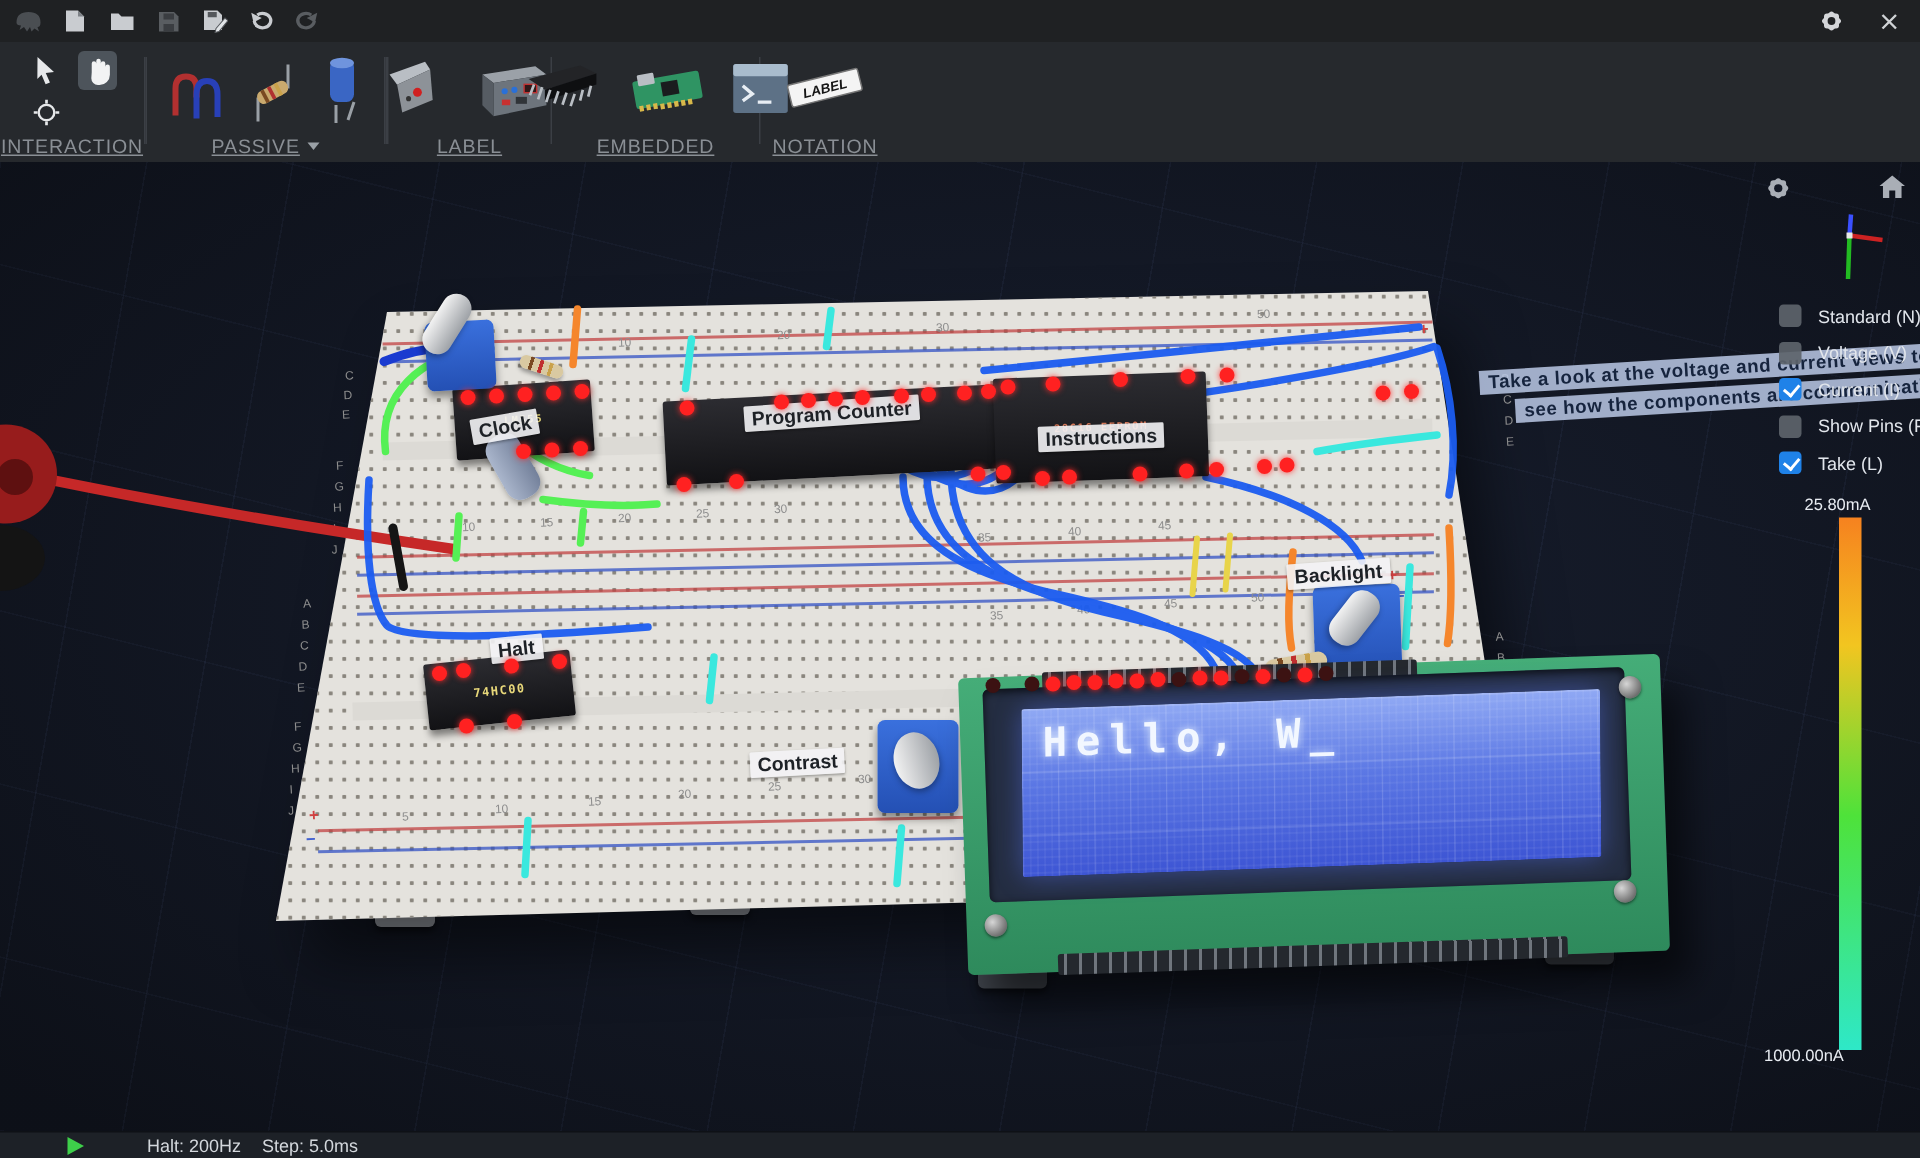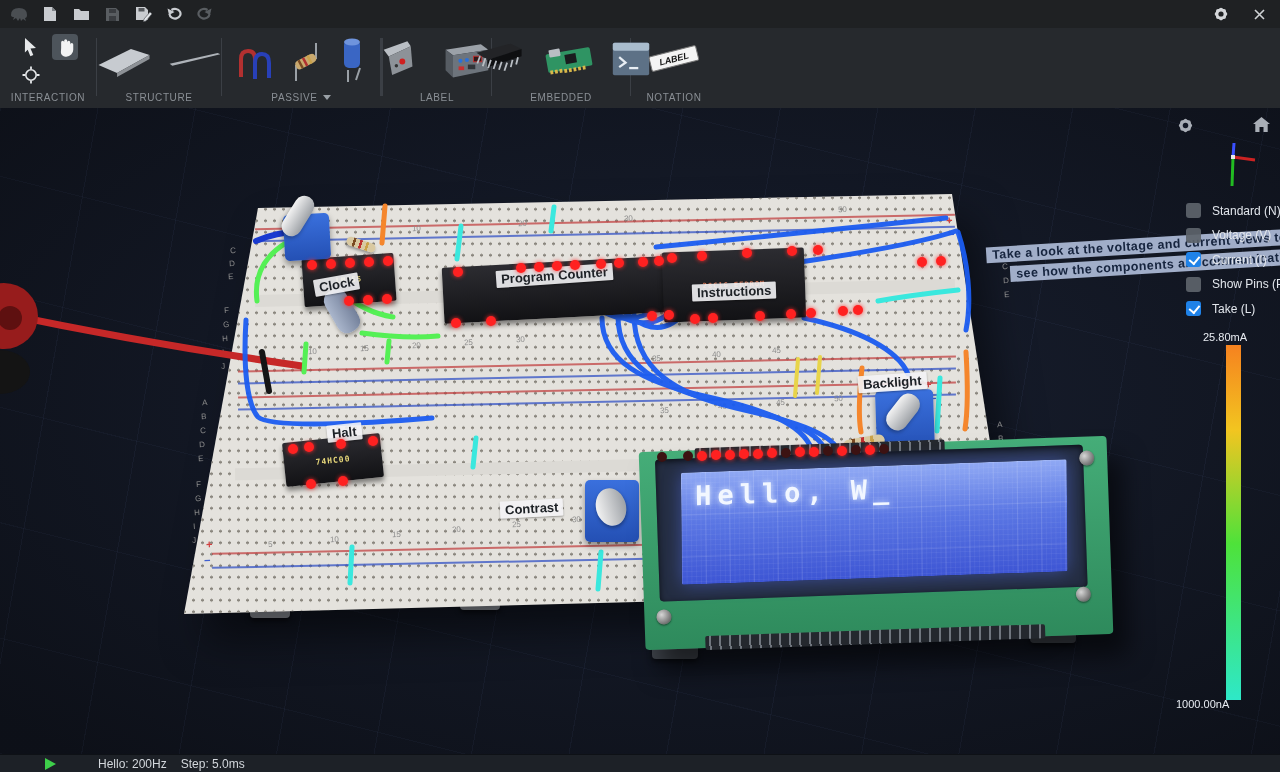--- a/index.html
+++ b/index.html
@@ -8,21 +8,21 @@
   
   #titlebar{position:absolute;left:0;top:0;width:1280px;height:28px;background:#1f2123;display:flex;align-items:center;}
   #tb-left{position:absolute;left:8px;top:0;height:28px;display:flex;align-items:center;gap:9px;}
   .tbtn{width:22px;height:22px;display:flex;align-items:center;justify-content:center;border-radius:3px;}
   #title{position:absolute;left:0;right:0;text-align:center;color:#cfd2d6;font-size:12px;}
   #tb-right{position:absolute;right:10px;top:0;height:28px;display:flex;align-items:center;gap:16px;}
   
   #toolbar{position:absolute;left:0;top:28px;width:1280px;height:80px;background:#26292d;border-bottom:2px solid #16181b;display:flex;align-items:stretch;}
   .tb-section{position:relative;display:flex;flex-direction:column;align-items:center;justify-content:flex-end;padding-bottom:4px;}
   .tb-icons{flex:1;display:flex;align-items:center;justify-content:center;gap:10px;}
-  .tb-label{height:14px;display:flex;align-items:center;justify-content:center;font-size:10px;letter-spacing:.6px;color:#8a8f95;}
+  .tb-label{height:14px;display:flex;align-items:center;justify-content:center;font-size:13px;letter-spacing:.6px;color:#8a8f95;text-decoration:underline;}
   .dd{width:0;height:0;border-left:4px solid transparent;border-right:4px solid transparent;border-top:5px solid #9aa0a6;margin-left:5px;}
   .tb-divider{width:1px;background:#3b3f45;margin:10px 0 12px 0;}
   .tool{display:flex;align-items:flex-end;justify-content:center;padding:2px;border-radius:4px;}
   .tool.selected{background:#4d545b;}
   #interaction-grid{flex:1;display:grid;grid-template-columns:34px 34px;grid-template-rows:30px 26px;align-items:center;justify-items:center;margin-top:4px;}
   
   #viewport{position:absolute;left:0;top:108px;width:1280px;height:646px;overflow:hidden;
     background:
       radial-gradient(ellipse at 55% 45%, rgba(40,55,90,.18), rgba(0,0,0,.38) 95%),
       repeating-linear-gradient(100deg, rgba(105,125,185,.10) 0 1px, transparent 1px 96px),
@@ -170,36 +170,20 @@
             <circle cx="10" cy="10" r="5.2" fill="none" stroke="#e6e8ea" stroke-width="1.6"></circle>
             <path d="M10 1.5 V4 M10 16 V18.5 M1.5 10 H4 M16 10 H18.5" stroke="#e6e8ea" stroke-width="1.8"></path>
           </svg>
       </div>
       <div></div>
     </div>
     <div class="tb-label">INTERACTION</div>
   </div>
   <div class="tb-divider"></div>
 
-  <div class="tb-section" style="width:124px">
-    <div class="tb-icons">
-      <div class="tool">
-        <svg width="58" height="40" viewBox="0 0 100 40" preserveAspectRatio="none">
-            <polygon points="6,26 62,10 94,16 38,34" fill="#c7cbd0"></polygon>
-            <polygon points="38,34 94,16 94,20 38,38" fill="#8d9196"></polygon>
-          </svg>
-      </div>
-      <div class="tool">
-        <svg width="56" height="34" viewBox="0 0 84 34">
-            <polygon points="4,24 76,8 80,10 8,27" fill="#aeb3b9"></polygon>
-          </svg>
-      </div>
-    </div>
-    <div class="tb-label">STRUCTURE</div>
-  </div>
   <div class="tb-divider"></div>
 
   <div class="tb-section" style="width:158px">
     <div class="tb-icons">
       <div class="tool">
         <svg width="40" height="46" viewBox="0 0 40 44">
             <path d="M6 40 V22 q0-8 7-8 t7 8 v6" fill="none" stroke="#b23030" stroke-width="4"></path>
             <path d="M20 42 V26 q0-9 7-9 t7 9 v15" fill="none" stroke="#2840b8" stroke-width="4"></path>
           </svg>
       </div>
@@ -612,15 +596,15 @@
         <line x1="17" y1="17" x2="39" y2="20" stroke="#cc2222" stroke-width="3"></line>
         <line x1="17" y1="17" x2="16" y2="46" stroke="#22bb22" stroke-width="3"></line>
         <rect x="15" y="15" width="4" height="4" fill="#e8e8e8"></rect>
       </svg>
     </div>
   </div>
 </div>
 
 <div id="statusbar">
   <div id="play-icon"></div>
-  <span id="status-freq">Hello: 200Hz</span>
+  <span id="status-freq">Halt: 200Hz</span>
   <span id="status-step">Step: 5.0ms</span>
 </div>
 
 </body></html>

